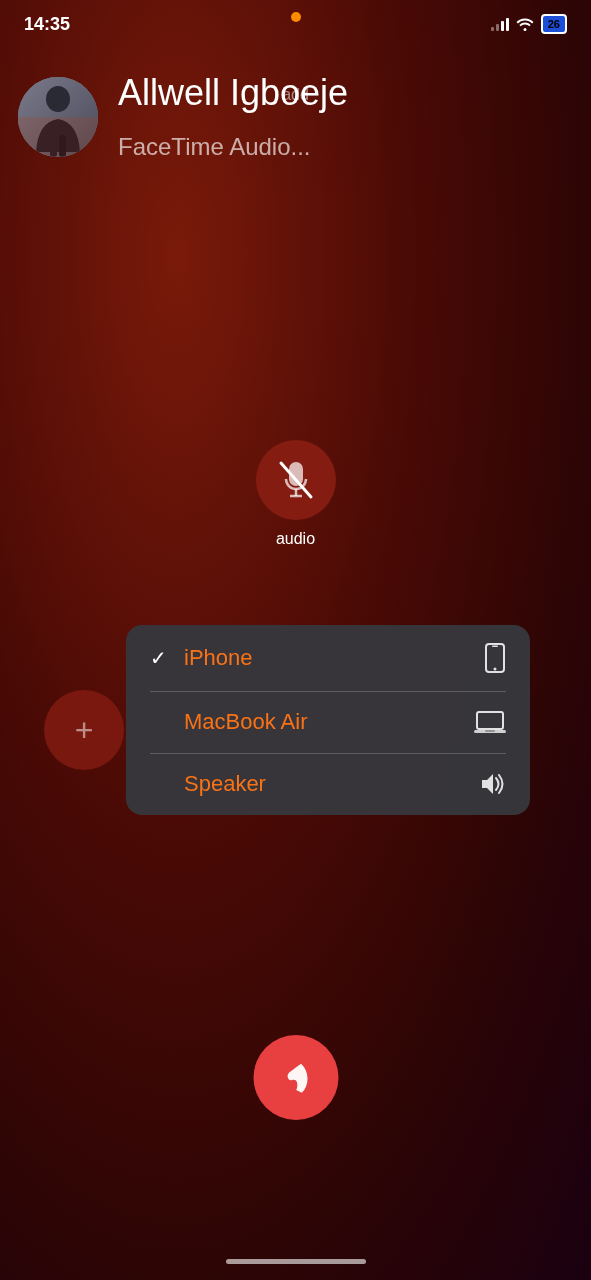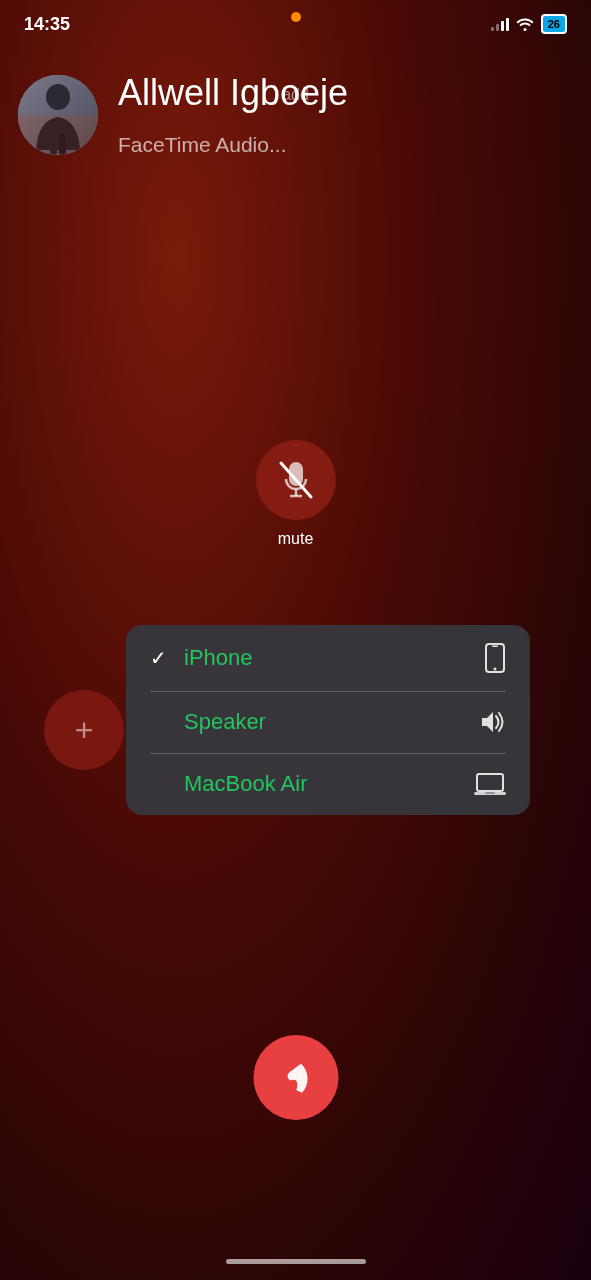--- a/index.html
+++ b/index.html
@@ -49,21 +49,21 @@
       background: white;
       border-radius: 1px;
     }
 
     .wifi-icon {
       font-size: 14px;
       color: white;
     }
 
     .battery-badge {
-      background: #0ea5e9;
+      background: #1d4ed8;
       color: #000;
       font-size: 11px;
       font-weight: 700;
       padding: 2px 5px;
       border-radius: 4px;
       border: 2px solid white;
     }
 
     
     .caller-section {
@@ -97,21 +97,21 @@
     }
 
     .caller-name {
       font-size: 36px;
       font-weight: 400;
       color: white;
       line-height: 1.1;
     }
 
     .caller-status {
-      font-size: 21px;
+      font-size: 24px;
       color: rgba(255,255,255,0.65);
       margin-top: 20px;
     }
 
     
     .controls-area {
       position: absolute;
       top: 440px;
       left: 0;
       right: 0;
@@ -195,21 +195,21 @@
       color: white;
       width: 20px;
     }
 
     .check-mark.hidden {
       visibility: hidden;
     }
 
     .dropdown-item-label {
       font-size: 22px;
-      color: #22c55e;
+      color: #f97316;
       font-weight: 400;
     }
 
     .dropdown-icon {
       font-size: 22px;
       color: white;
       opacity: 0.85;
     }
 
     
@@ -351,21 +351,21 @@
       <svg width="36" height="40" viewBox="0 0 36 40" fill="white">
 
         <path d="M18 2a7 7 0 0 1 7 7v10a7 7 0 0 1-14 0V9a7 7 0 0 1 7-7z" fill="white" opacity="0.7"></path>
         <path d="M8 19a10 10 0 0 0 20 0" stroke="white" stroke-width="2.5" fill="none" opacity="0.7"></path>
         <line x1="18" y1="29" x2="18" y2="36" stroke="white" stroke-width="2.5" opacity="0.7"></line>
         <line x1="12" y1="36" x2="24" y2="36" stroke="white" stroke-width="2.5" opacity="0.7"></line>
 
         <line x1="3" y1="3" x2="33" y2="37" stroke="white" stroke-width="3" stroke-linecap="round"></line>
       </svg>
     </div>
-    <span class="control-label">mute</span>
+    <span class="control-label">audio</span>
   </div>
 
 
 </div>
 
 <div class="add-call-btn">
   <span class="add-icon">+</span>
 </div>
 <span class="add-label">add</span>
 
@@ -375,51 +375,51 @@
     <div class="dropdown-item-left">
       <span class="check-mark">✓</span>
       <span class="dropdown-item-label">iPhone</span>
     </div>
     <span class="dropdown-icon">
 
       <svg width="22" height="30" viewBox="0 0 22 30" fill="white">
         <rect x="2" y="1" width="18" height="28" rx="3" stroke="white" stroke-width="2" fill="none"></rect>
         <circle cx="11" cy="26" r="1.5" fill="white"></circle>
         <rect x="8" y="2.5" width="6" height="1.5" rx="0.75" fill="white"></rect>
+      </svg>
+    </span>
+  </div>
+
+  <div class="dropdown-item">
+    <div class="dropdown-item-left">
+      <span class="check-mark hidden">✓</span>
+      <span class="dropdown-item-label">MacBook Air</span>
+    </div>
+    <span class="dropdown-icon">
+      <svg width="32" height="24" viewBox="0 0 32 24" fill="white">
+        <rect x="3" y="2" width="26" height="17" rx="2" stroke="white" stroke-width="2" fill="none"></rect>
+        <rect x="0" y="20" width="32" height="3" rx="1.5" fill="white" opacity="0.9"></rect>
+        <rect x="11" y="20" width="10" height="2" rx="1" fill="rgba(0,0,0,0.3)"></rect>
       </svg>
     </span>
   </div>
 
   <div class="dropdown-item">
     <div class="dropdown-item-left">
       <span class="check-mark hidden">✓</span>
       <span class="dropdown-item-label">Speaker</span>
     </div>
     <span class="dropdown-icon">
       <svg width="28" height="26" viewBox="0 0 28 26" fill="white">
         <path d="M4 9h5l6-6v20l-6-6H4z" fill="white"></path>
         <path d="M18 7 Q23 13 18 19" stroke="white" stroke-width="2" fill="none" stroke-linecap="round"></path>
         <path d="M21 4 Q28 13 21 22" stroke="white" stroke-width="2" fill="none" stroke-linecap="round"></path>
       </svg>
     </span>
   </div>
-
-  <div class="dropdown-item">
-    <div class="dropdown-item-left">
-      <span class="check-mark hidden">✓</span>
-      <span class="dropdown-item-label">MacBook Air</span>
-    </div>
-    <span class="dropdown-icon">
-      <svg width="32" height="24" viewBox="0 0 32 24" fill="white">
-        <rect x="3" y="2" width="26" height="17" rx="2" stroke="white" stroke-width="2" fill="none"></rect>
-        <rect x="0" y="20" width="32" height="3" rx="1.5" fill="white" opacity="0.9"></rect>
-        <rect x="11" y="20" width="10" height="2" rx="1" fill="rgba(0,0,0,0.3)"></rect>
-      </svg>
-    </span>
-  </div>
 </div>
 
 <div class="end-call-btn">
   <svg width="44" height="44" viewBox="0 0 44 44" fill="white">
 
     <path d="M8 28 C8 22 10 17 14 13 C18 9 23 7 28 7 L30 13 C27 14 25 16 24 18 C23 20 24 22 26 23 C28 24 28 26 27 28 C26 30 23 31 20 30 C16 29 11 29 8 28 Z" fill="white" transform="rotate(135, 22, 22)" opacity="0.95"></path>
   </svg>
 </div>
 
 <div class="home-indicator"></div>

